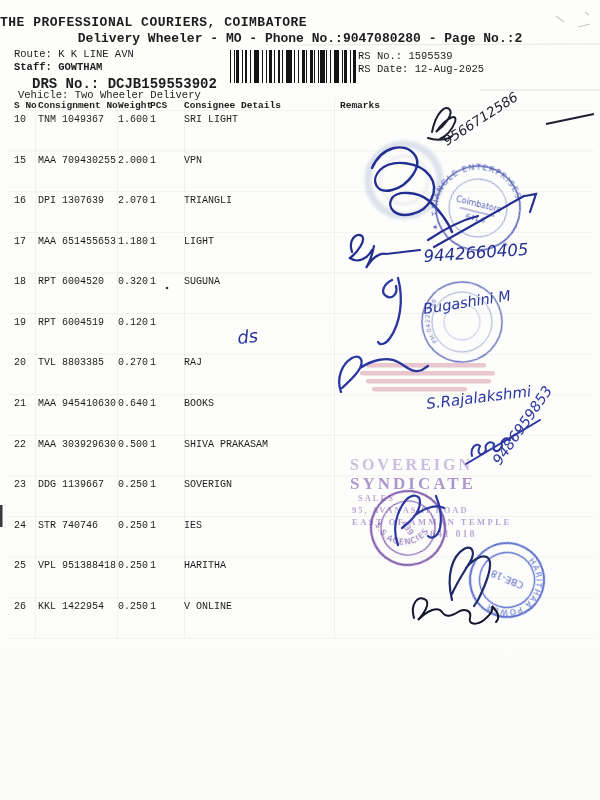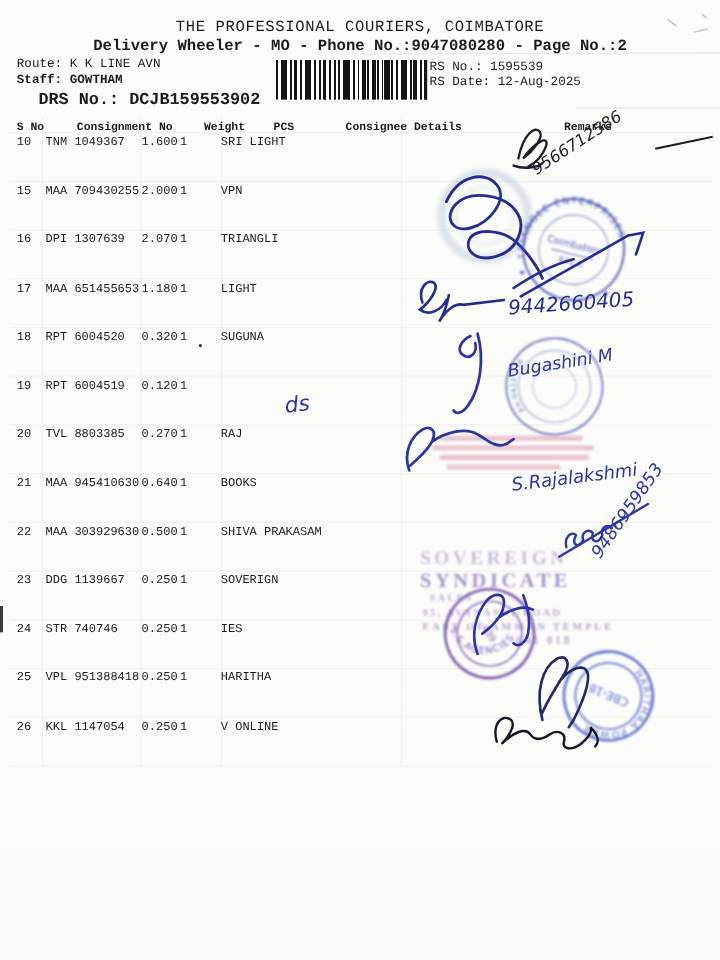--- a/index.html
+++ b/index.html
@@ -4,52 +4,53 @@
 <style>
   html,body{margin:0;padding:0;background:#e9e9e7;}
   *{box-sizing:border-box;}
   .page{
     position:relative;width:600px;height:800px;margin:0 auto;
     background:linear-gradient(180deg,#fdfdfb 0%,#fcfcfa 80%,#fafaf7 100%);
     font-family:"Liberation Mono","DejaVu Sans Mono",monospace;
     color:#1c1c1c;overflow:hidden;
   }
   .abs{position:absolute;}
-  .title{top:15px;left:0;width:600px;text-align:center;font-size:13px;font-weight:normal;letter-spacing:.5px;}
+  .title{top:15px;left:0;width:600px;font-size:13px;font-weight:bold;letter-spacing:.5px;}
   .subtitle{top:31px;left:0;width:600px;text-align:center;font-size:13px;font-weight:bold;}
   .info{font-size:10.5px;white-space:pre;}
   .b{font-weight:bold;}
   .barcode{
     top:50px;left:230px;width:126px;height:33px;
     background:
       repeating-linear-gradient(90deg, transparent 0 6px, #141414 6px 9px, transparent 9px 15px, #141414 15px 17px, transparent 17px 24px, #141414 24px 29px, transparent 29px 33px),
       repeating-linear-gradient(90deg, #141414 0 1.5px, transparent 1.5px 4px);
   }
   .thead{top:100px;left:0;width:600px;display:grid;
     grid-template-columns:24px 80px 32px 34px 156px 50px auto;
-    padding-left:14px;font-size:9.5px;font-weight:bold;gap:26px;}
+    padding-left:14px;font-size:9.5px;font-weight:bold;}
   .rows{top:112px;left:0;width:600px;}
   .trow{display:grid;grid-template-columns:24px 80px 32px 34px 160px auto;
     padding-left:14px;height:40.58px;font-size:10px;align-items:start;padding-top:2px;}
   .ink-overlay{top:0;left:0;width:600px;height:800px;pointer-events:none;}
   svg text{font-family:"DejaVu Sans",sans-serif;}
   .hw{font-style:italic;}
   .stamp-serif{font-family:"Liberation Serif","DejaVu Serif",serif;font-weight:bold;}
 </style>
 </head>
 <body>
 
 <div class="page">
 
   <div class="abs title">THE PROFESSIONAL COURIERS, COIMBATORE</div>
   <div class="abs subtitle">Delivery Wheeler - MO - Phone No.:9047080280 - Page No.:2</div>
 
   <div class="abs info" style="top:48px;left:14px;"><span>Route:</span> <span>K K LINE AVN</span></div>
   <div class="abs info b" style="top:61px;left:14px;"><span>Staff:</span> <span>GOWTHAM</span></div>
   <div class="abs info b" style="top:76px;left:32px;font-size:14px;"><span>DRS No.:</span> <span>DCJB159553902</span></div>
+  <div class="abs info" style="top:89px;left:18px;"><span>Vehicle:</span> <span>Two Wheeler Delivery</span></div>
 
   <div class="abs barcode"></div>
 
   <div class="abs info" style="top:50px;left:358px;"><span>RS No.:</span> <span>1595539</span></div>
   <div class="abs info" style="top:63px;left:358px;"><span>RS Date:</span> <span>12-Aug-2025</span></div>
 
   <div class="abs thead">
     <div>S No</div>
     <div>Consignment No</div>
     <div>Weight</div>
@@ -150,21 +151,21 @@
       <div class="trow">
       <div>25</div>
       <div>VPL 951388418</div>
       <div>0.250</div>
       <div>1</div>
       <div>HARITHA</div>
       <div></div>
     </div>
       <div class="trow">
       <div>26</div>
-      <div>KKL 1147054</div>
+      <div>KKL 1422954</div>
       <div>0.250</div>
       <div>1</div>
       <div>V ONLINE</div>
       <div></div>
     </div>
     </div>
 
   <svg class="abs ink-overlay" viewBox="0 0 600 800">
     <defs>
       <filter id="blur1" x="-20%" y="-20%" width="140%" height="140%">

